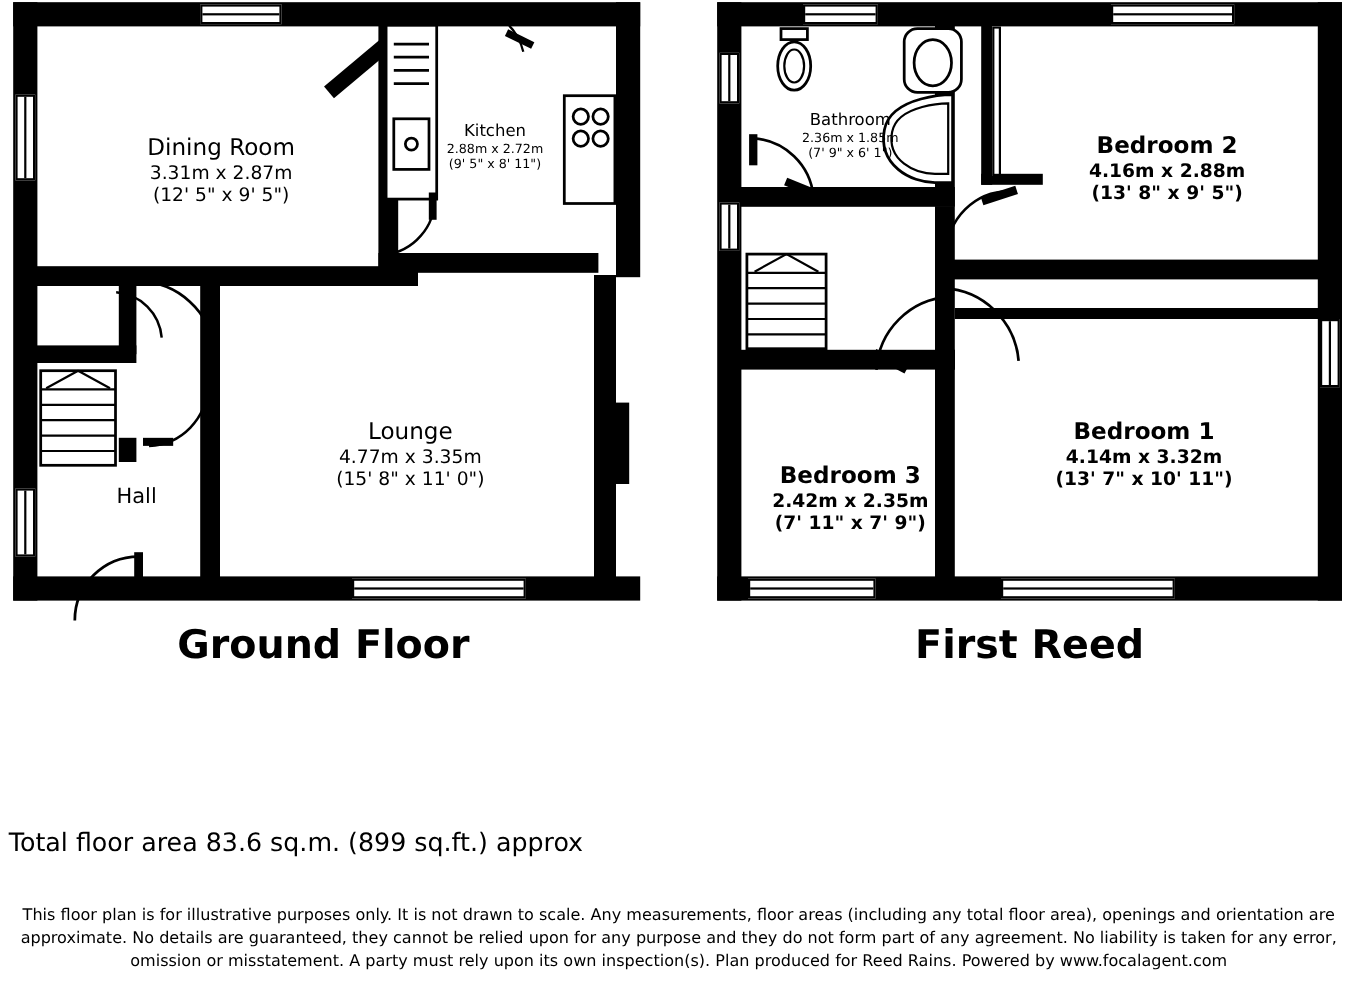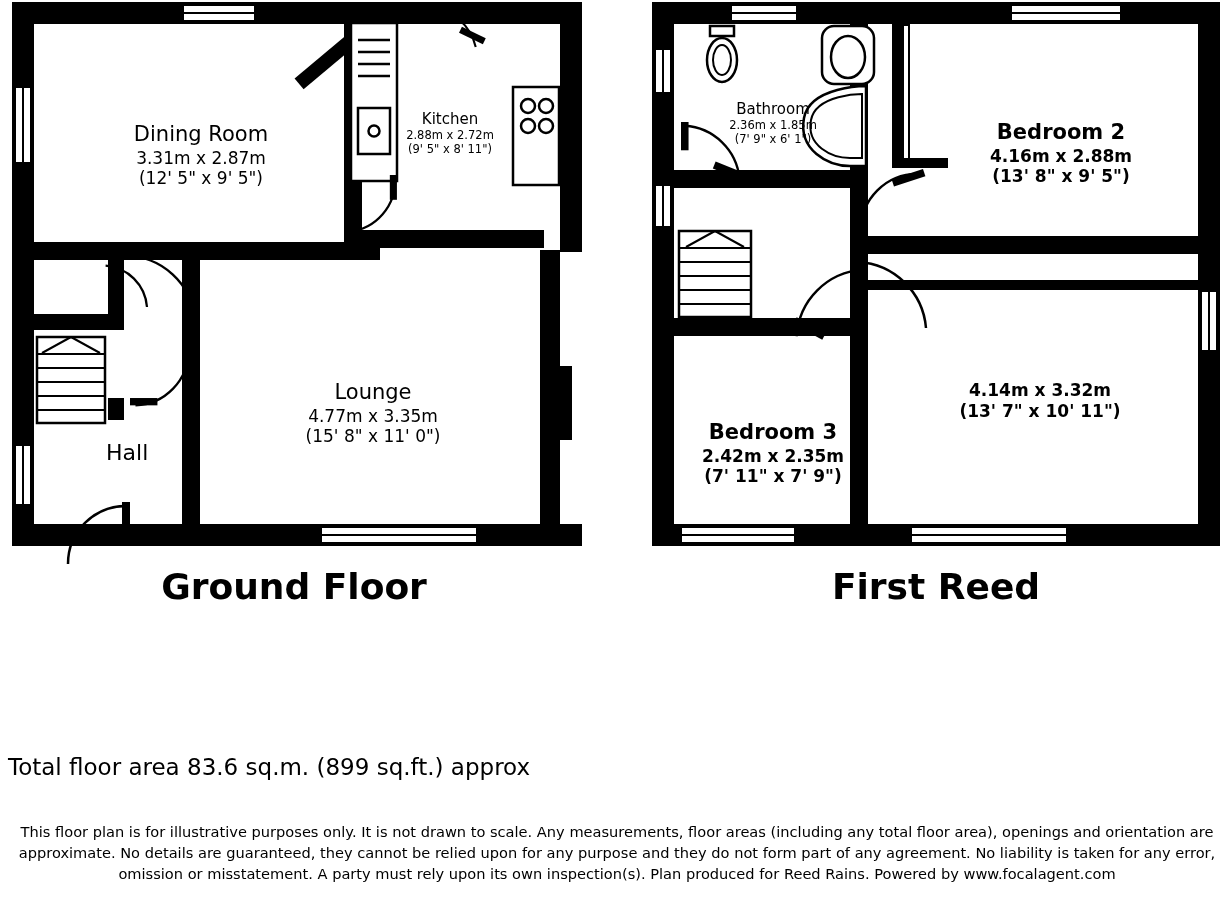--- a/index.html
+++ b/index.html
@@ -73,21 +73,21 @@
     font-size: 17px;
   }
   .room-label.small .nm { font-size: 15px; }
   .room-label.small .dm { font-size: 11.5px; }
   .room-label.small .dim-imp { font-size: 11.5px; }
   .room-label.bold .nm { font-weight: bold; font-size: 21px; }
   .room-label.bold .dm { font-weight: bold; font-size: 17px; }
   .room-label.bold .dim-imp { font-weight: bold; font-size: 17px; }
   .hall-label {
     position: absolute;
-    font-size: 22px;
+    font-size: 19px;
   }
   .floor-title {
     position: absolute;
     font-size: 36px;
     font-weight: bold;
     text-align: center;
     white-space: nowrap;
   }
   .total-area {
     position: absolute;
@@ -291,20 +291,21 @@
       <span class="dim-imp">(13' 8" x 9' 5")</span>
     </div>
 
     <div class="room-label bold" style="left:26px; top:418px; width:190px;">
       <span class="nm">Bedroom 3</span>
       <span class="dm">2.42m x 2.35m</span>
       <span class="dim-imp">(7' 11" x 7' 9")</span>
     </div>
 
     <div class="room-label bold" style="left:240px; top:378px; width:296px;">
+      <span class="nm">Bedroom 1</span>
       <span class="dm">4.14m x 3.32m</span>
       <span class="dim-imp">(13' 7" x 10' 11")</span>
     </div>
   </div>
 
   <div class="floor-title" style="left:786px; top:566px; width:300px;">First Reed</div>
 
   <div class="total-area">Total floor area 83.6 sq.m. (899 sq.ft.) approx</div>
   <div class="disclaimer">This floor plan is for illustrative purposes only. It is not drawn to scale. Any measurements, floor areas (including any total floor area), openings and orientation are approximate. No details are guaranteed, they cannot be relied upon for any purpose and they do not form part of any agreement. No liability is taken for any error, omission or misstatement. A party must rely upon its own inspection(s). Plan produced for Reed Rains. Powered by www.focalagent.com</div>
 

